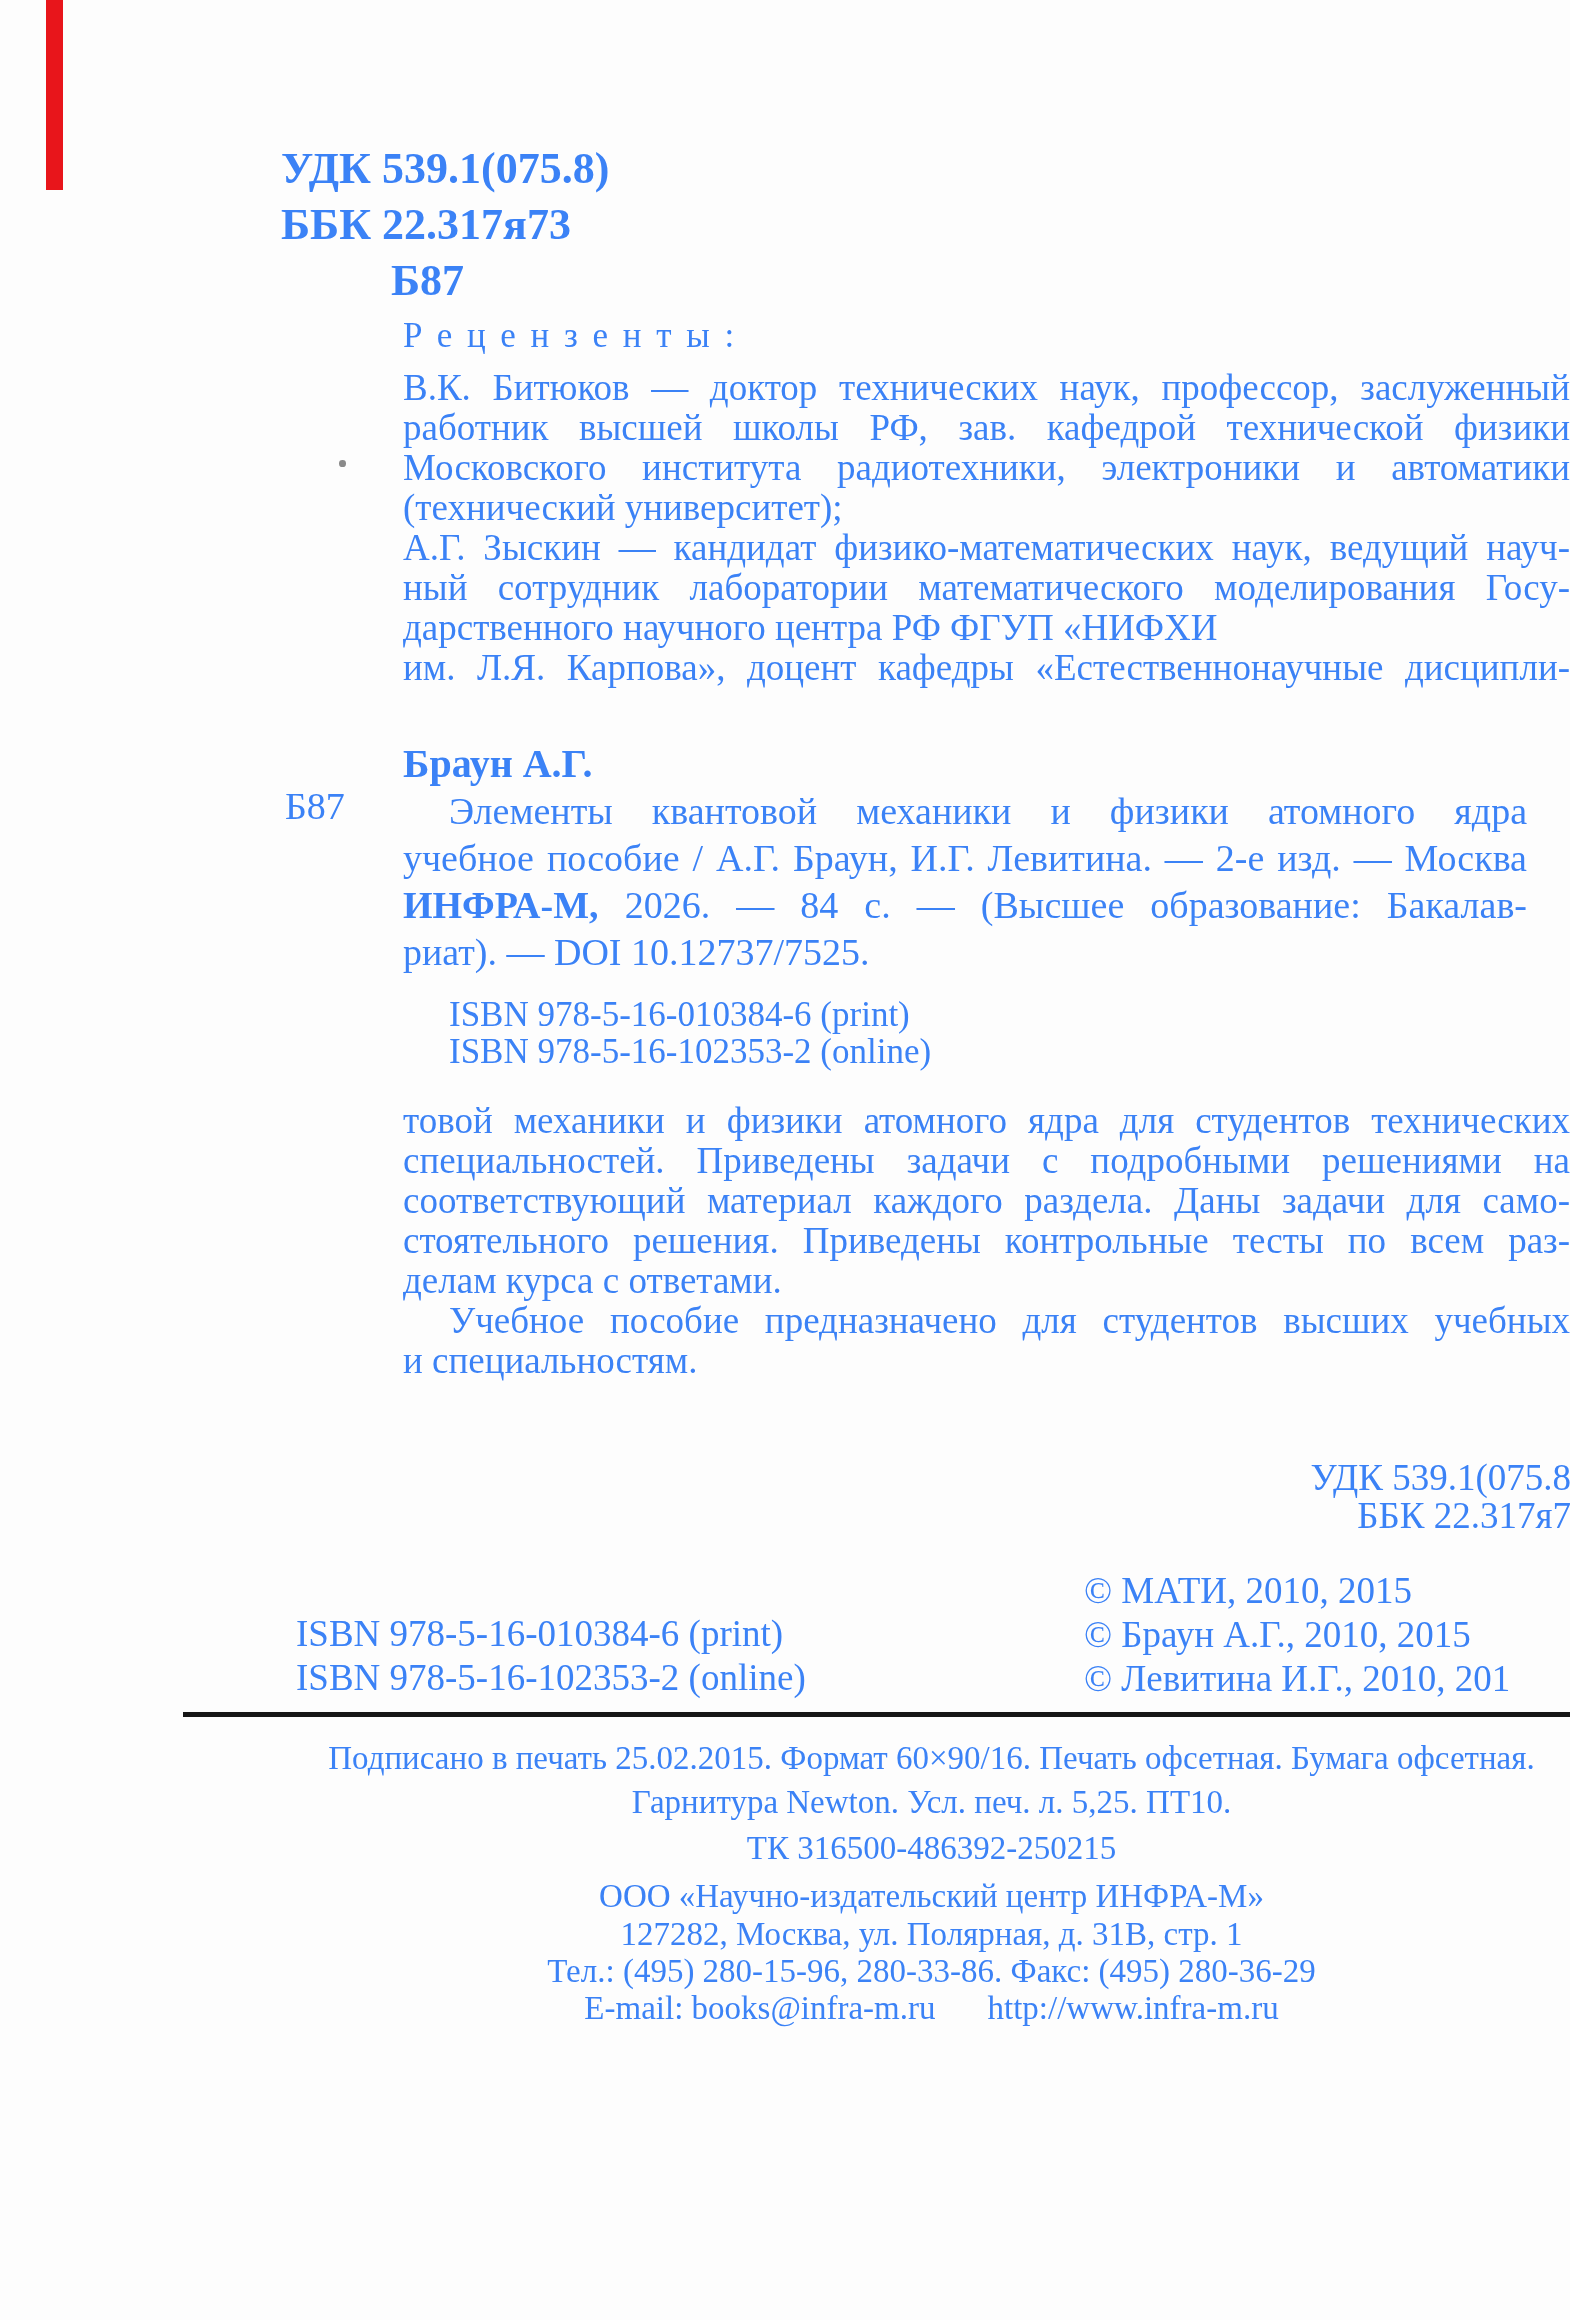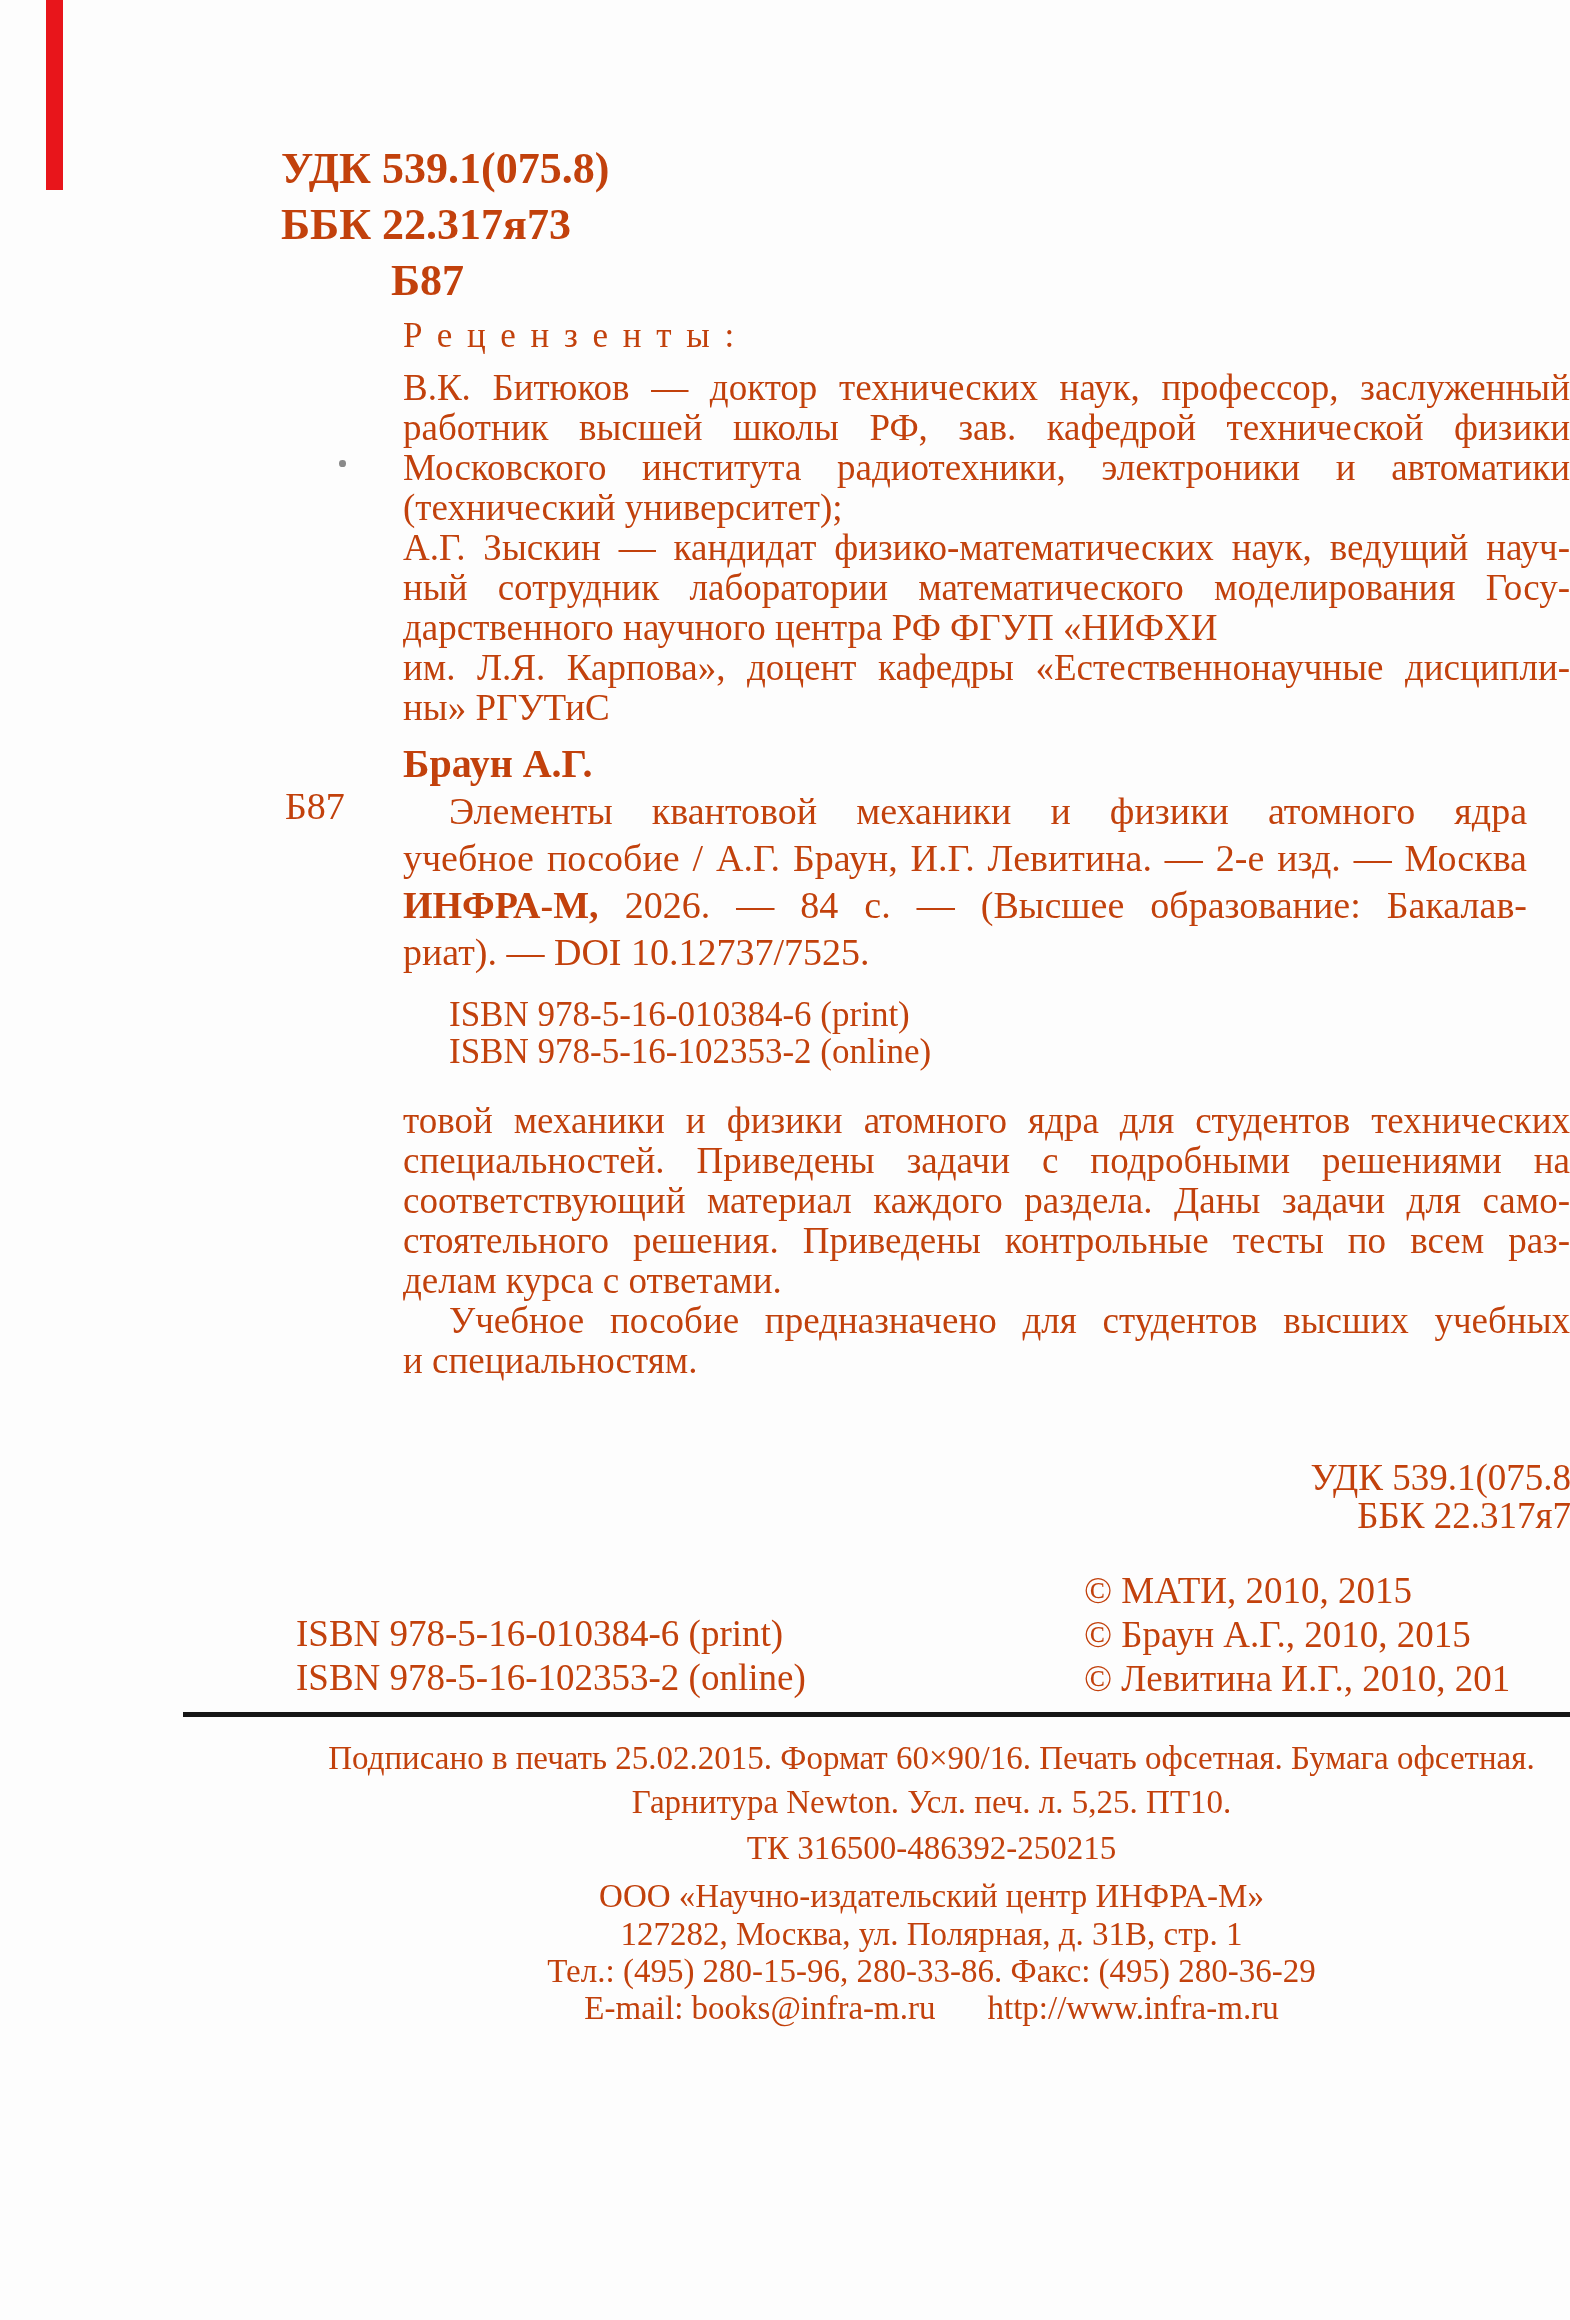--- a/index.html
+++ b/index.html
@@ -35,40 +35,39 @@
   #copyright{left:1084px;top:1569px;font-size:37px;line-height:44px;white-space:nowrap;}
   #isbn-bottom{left:296px;top:1612px;font-size:37px;line-height:44px;white-space:nowrap;}
 
   #rule{left:183px;top:1712px;width:1388px;height:4.8px;background:#161616;}
 
   #imprint{left:288px;top:1740px;width:1287px;text-align:center;font-size:33px;line-height:37px;}
 </style>
 </head>
 <body>
 
-<div id="page" style="background: rgb(253, 253, 253); color: #c2410c;">
+<div id="page" style="background: rgb(253, 253, 253); color: #3b82f6;">
 
   <div id="redbar" class="abs" style="background: rgb(232, 21, 27);"></div>
   <div id="speck" class="abs"></div>
 
   <div id="udk-top" class="abs">УДК 539.1(075.8)</div>
   <div id="bbk-top" class="abs">ББК 22.317я73</div>
   <div id="sign-top" class="abs">Б87</div>
 
   <div id="rev-heading" class="abs">Рецензенты:</div>
   <div id="reviewers" class="abs">
       <div class="tl j"><span class="it">В.К. Битюков</span><span> — доктор технических наук, профессор, заслуженный</span></div>
       <div class="tl j"><span>работник высшей школы РФ, зав. кафедрой технической физики</span></div>
       <div class="tl j"><span>Московского института радиотехники, электроники и автоматики</span></div>
       <div class="tl"><span>(технический университет);</span></div>
       <div class="tl j"><span class="it">А.Г. Зыскин</span><span> — кандидат физико-математических наук, ведущий науч-</span></div>
       <div class="tl j"><span>ный сотрудник лаборатории математического моделирования Госу-</span></div>
       <div class="tl"><span>дарственного научного центра РФ ФГУП «НИФХИ</span></div>
       <div class="tl j"><span>им. Л.Я. Карпова», доцент кафедры «Естественнонаучные дисципли-</span></div>
-      <div class="tl"><span>ны» РГУТиС</span></div>
     </div>
 
   <div id="card-author" class="abs">Браун А.Г.</div>
   <div id="card-sign" class="abs">Б87</div>
   <div id="card-lines" class="abs">
       <div class="tl j ind"><span>Элементы квантовой механики и физики атомного ядра</span></div>
       <div class="tl j"><span>учебное пособие / А.Г. Браун, И.Г. Левитина. — 2-е изд. — Москва</span></div>
       <div class="tl j"><span class="bd">ИНФРА-М,</span><span> 2026. — 84 с. — (Высшее образование: Бакалав-</span></div>
       <div class="tl"><span>риат). — DOI 10.12737/7525.</span></div>
     </div>

